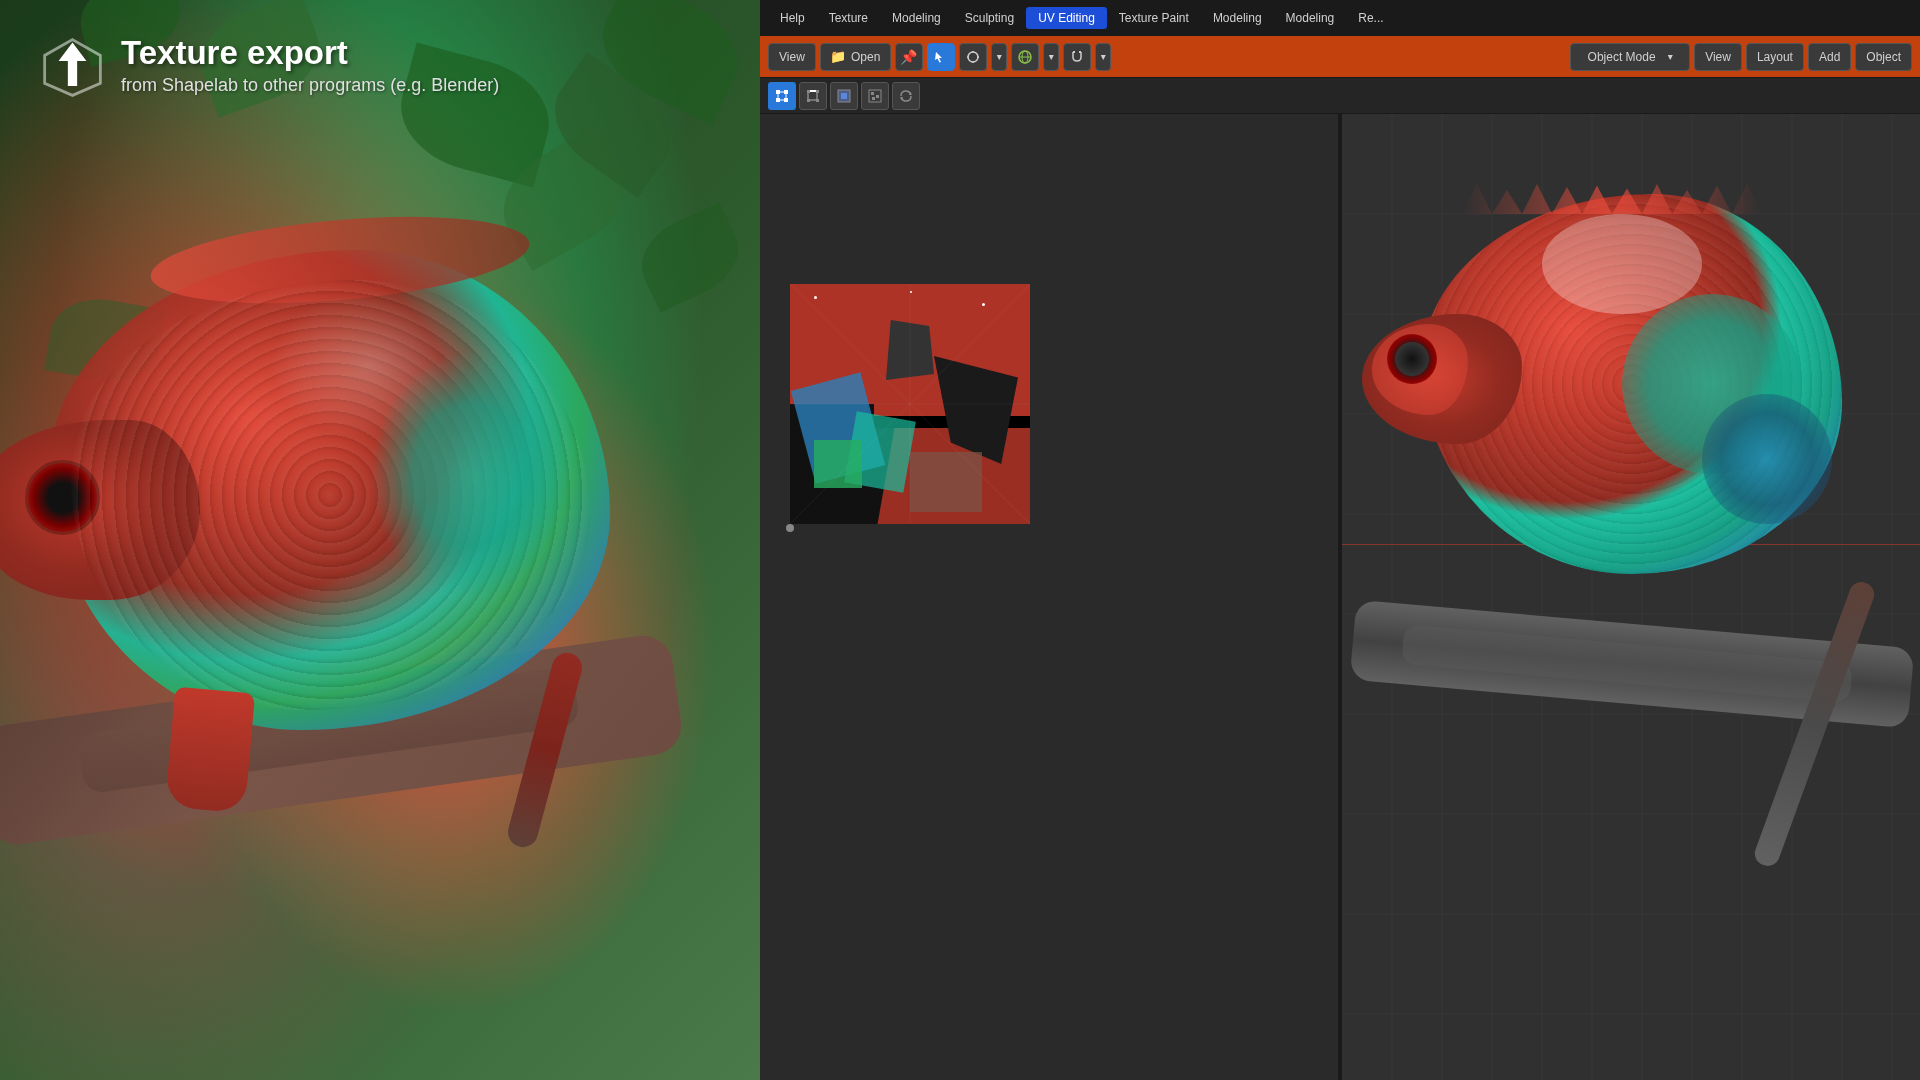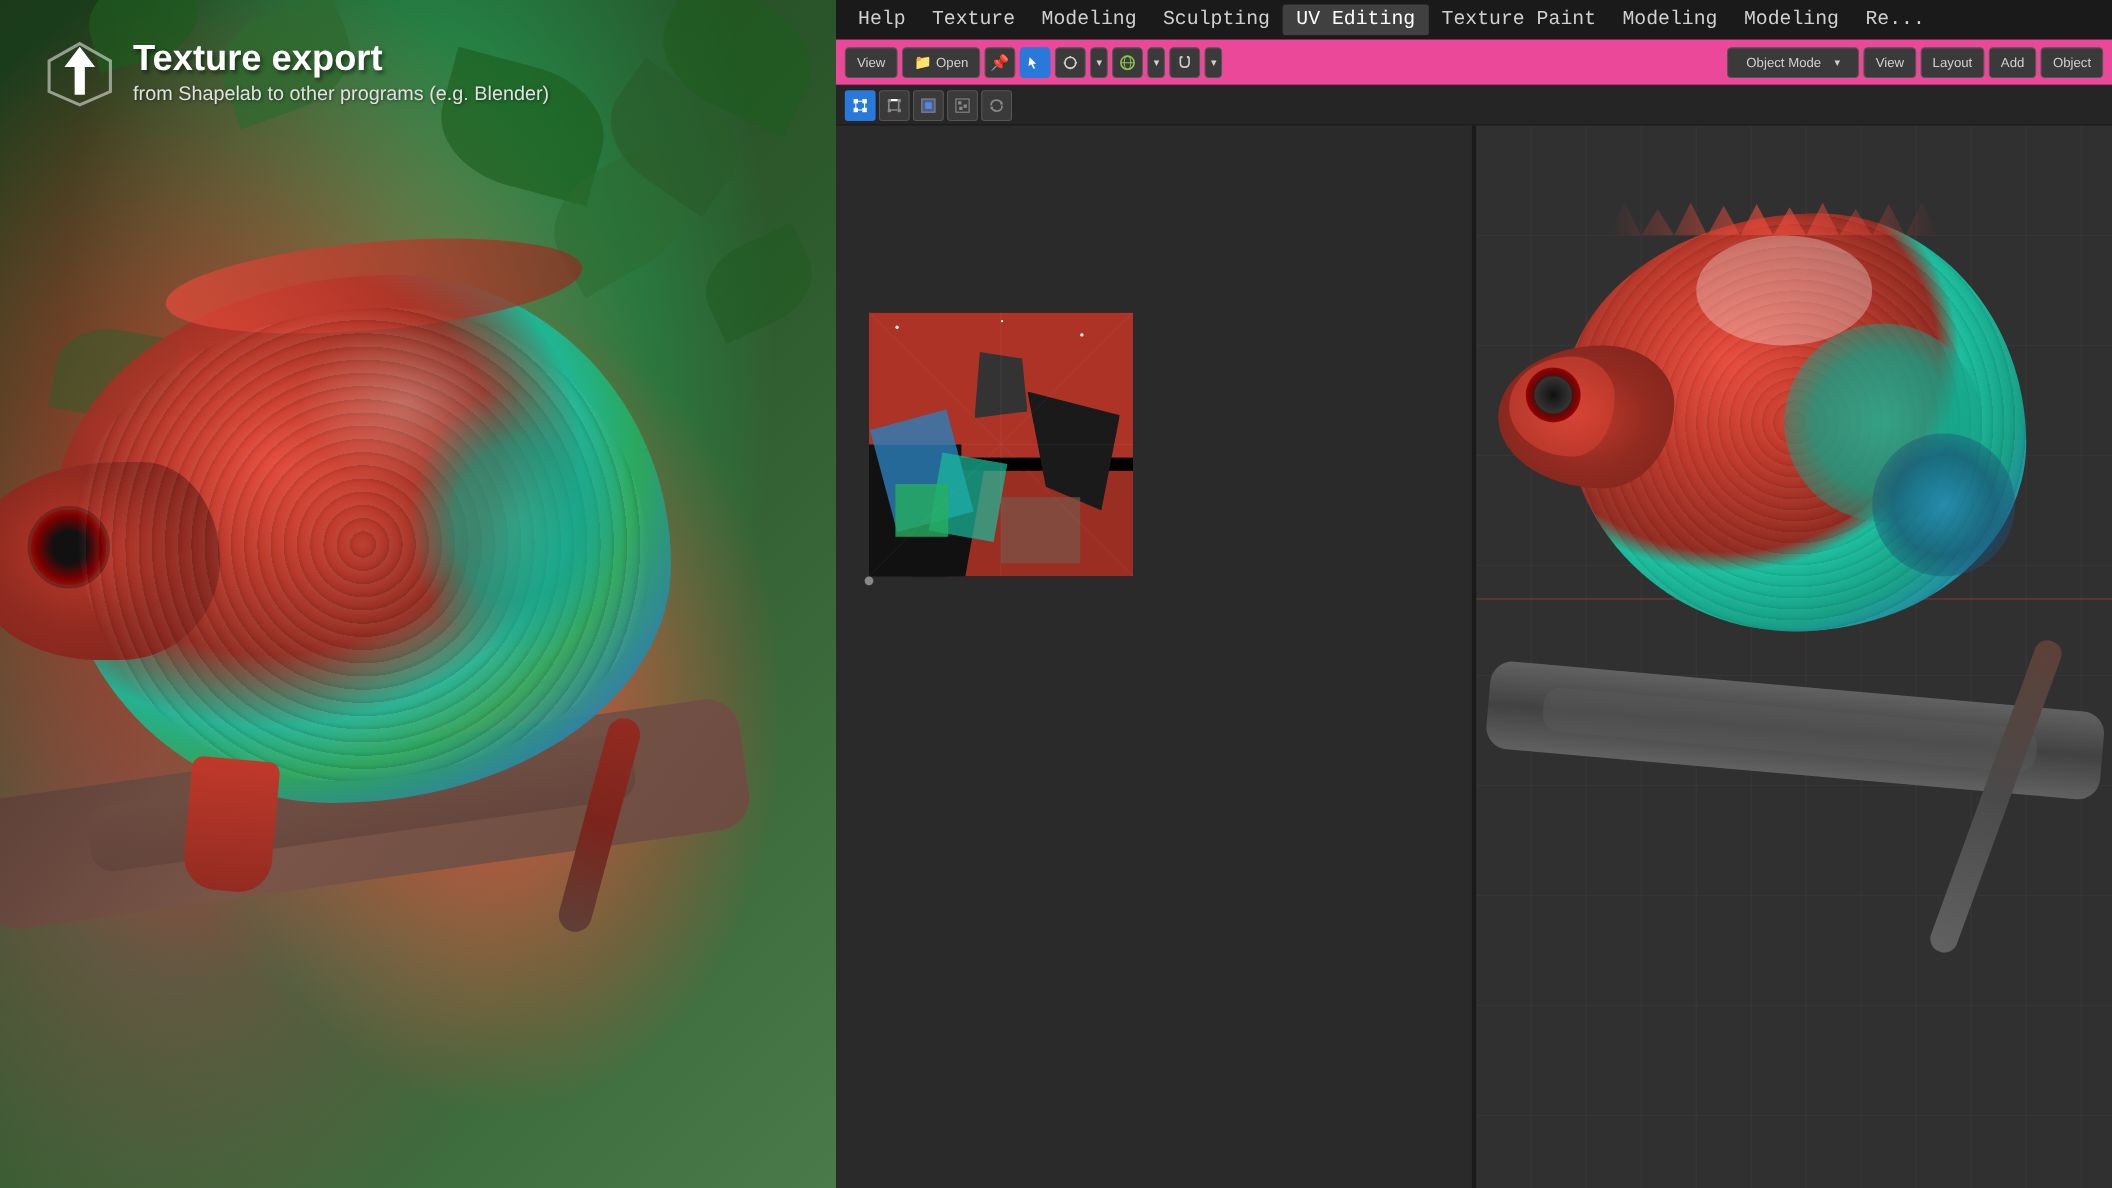--- a/index.html
+++ b/index.html
@@ -107,40 +107,39 @@
       display: flex;
       align-items: center;
       padding: 0 8px;
       gap: 0;
       z-index: 100;
     }
 
     .menu-item {
       padding: 4px 12px;
       color: #d0d0d0;
-      font-size: 18px;
+      font-size: 12px;
       cursor: pointer;
       border-radius: 3px;
       white-space: nowrap;
-      font-family: Liberation Mono, monospace;
     }
 
     .menu-item.active {
-      background: #404040;
+      background: #1d4ed8;
       color: #ffffff;
     }
 
     
     #toolbar-secondary {
       position: absolute;
       top: 36px;
       left: 0;
       width: 100%;
       height: 42px;
-      background: #ec4899;
+      background: #c2410c;
       display: flex;
       align-items: center;
       padding: 0 8px;
       gap: 4px;
       z-index: 100;
       border-bottom: 1px solid #1a1a1a;
     }
 
     .toolbar-btn {
       height: 28px;

